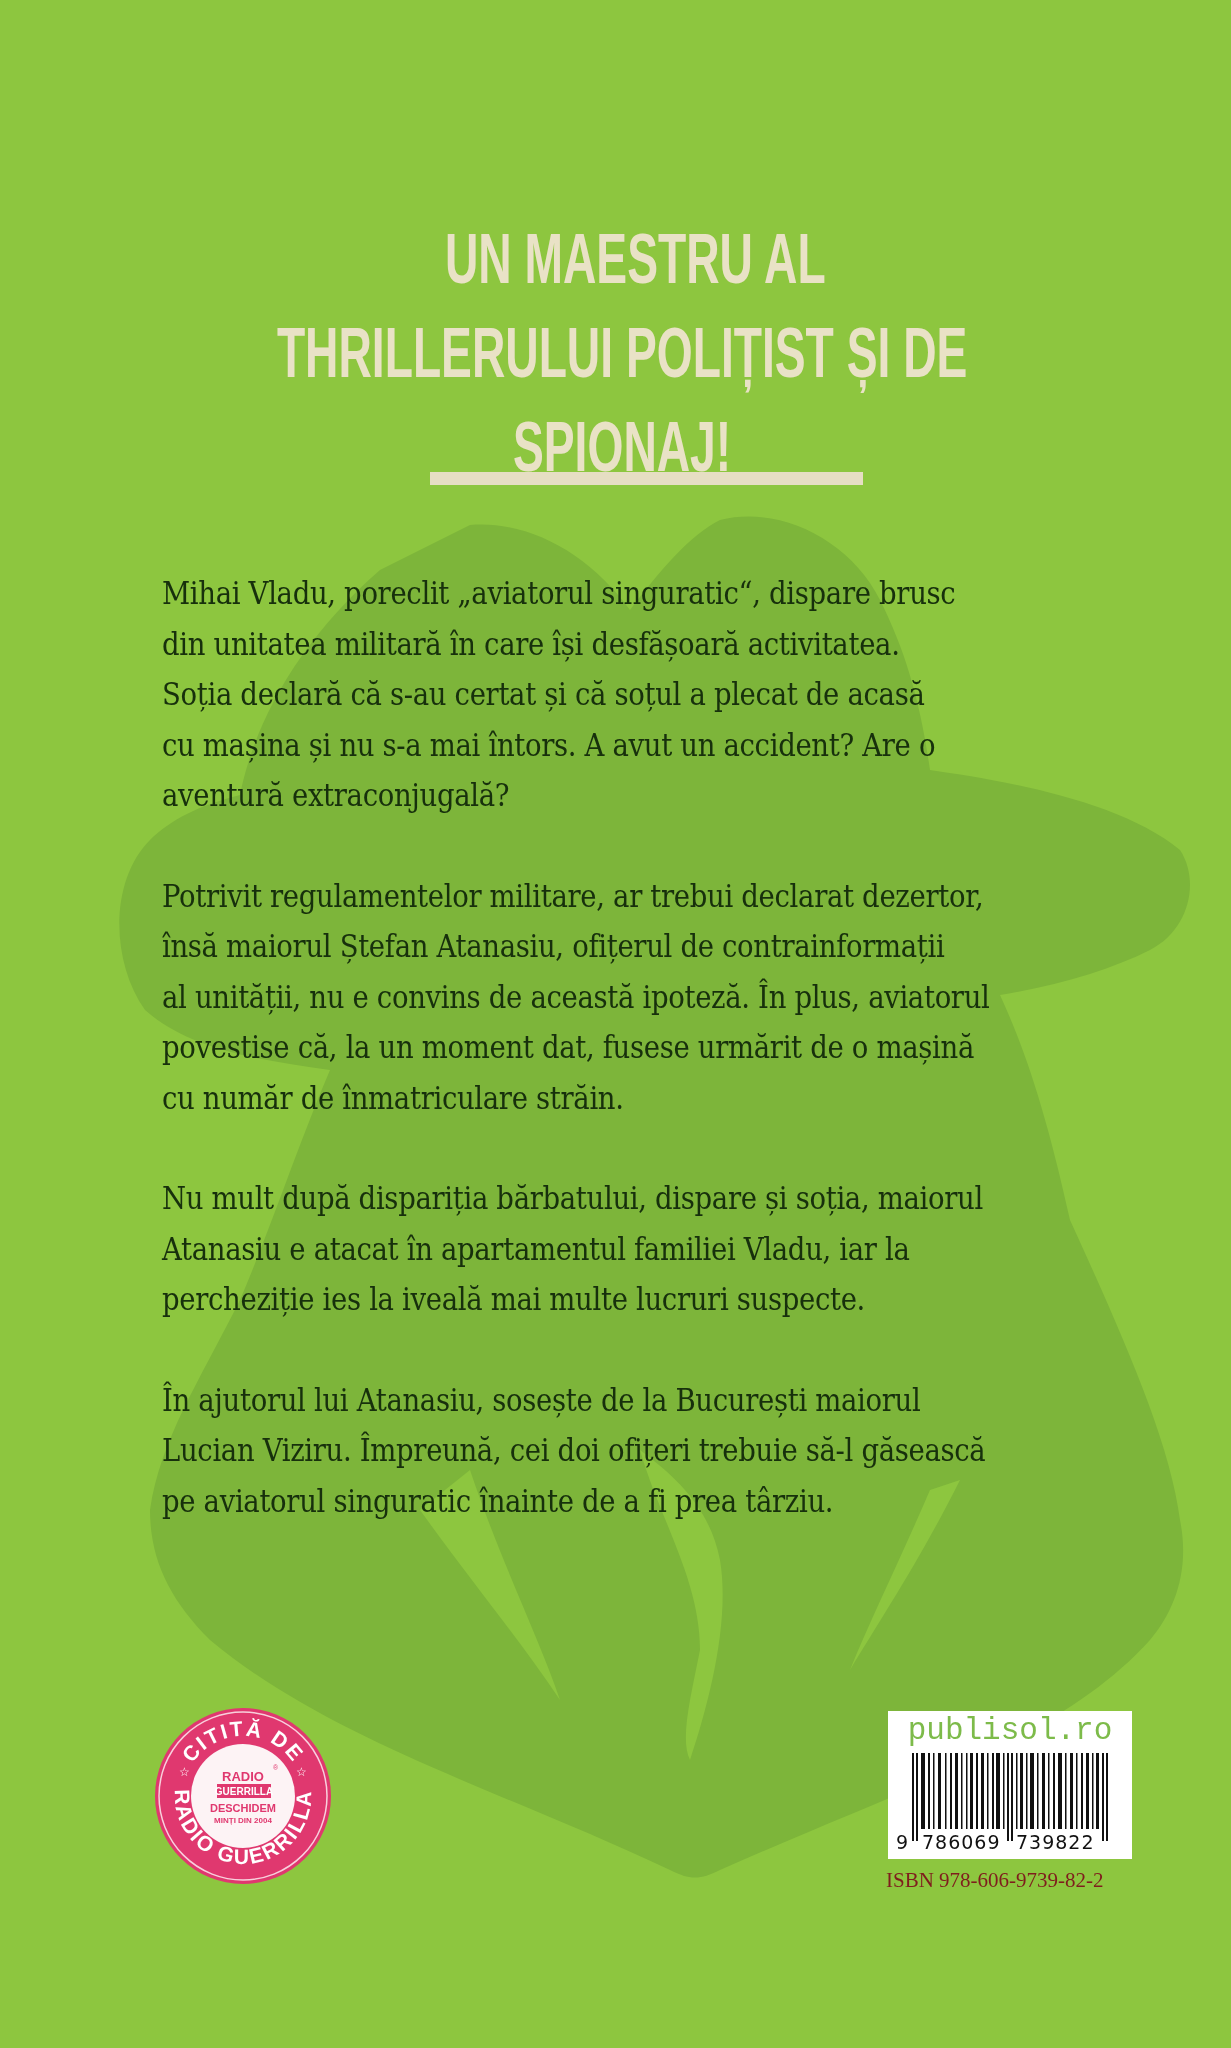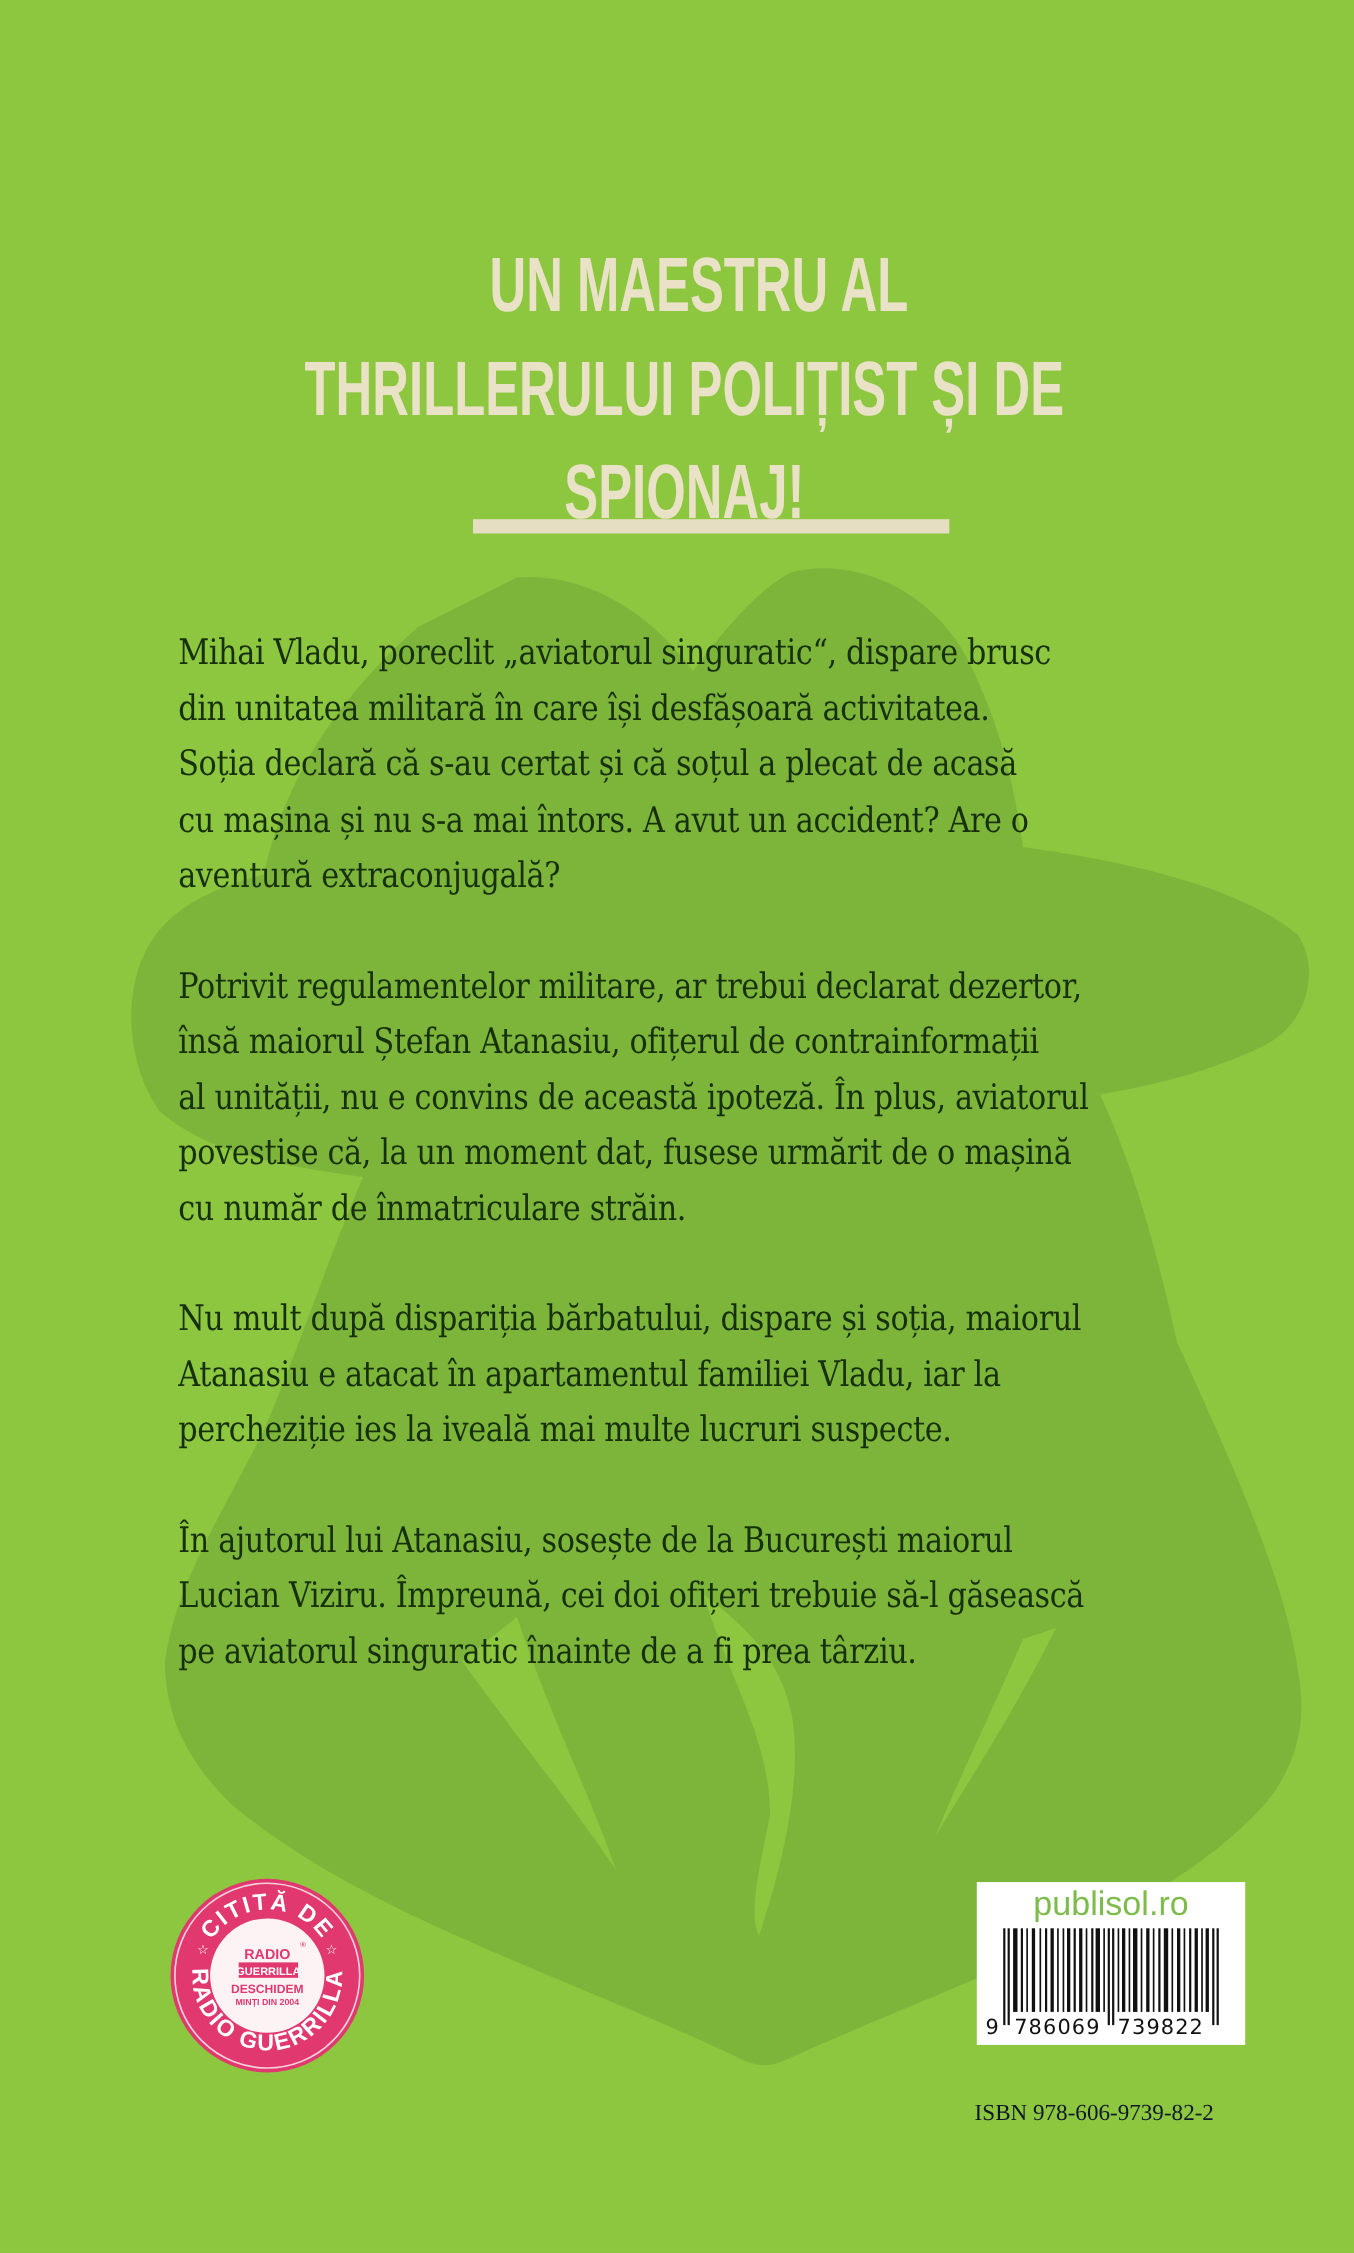--- a/index.html
+++ b/index.html
@@ -59,34 +59,33 @@
       position: absolute;
       left: 888px; top: 1711px;
       width: 244px; height: 148px;
       background: #FFFFFF;
     }
     .barcode-site {
       position: absolute;
       left: 0; top: 0; width: 244px;
       text-align: center;
       color: #7DBB4A;
-      font-family: Liberation Sans, sans-serif;
+      font-family: Liberation Mono, monospace;
       font-size: 31px;
       line-height: 40px;
     }
     .barcode-svg { position: absolute; left: 0; top: 38px; }
     .isbn {
       position: absolute;
       left: 886px; top: 1866px;
       width: 250px;
-      color: #0f172a;
+      color: #7f1d1d;
       font-family: "Liberation Serif", serif;
       font-size: 21px;
       line-height: 28px;
-      margin-top: 40px;
     }
   </style>
 </head>
 <body>
 
 <svg class="silhouette" width="1231" height="2048" viewBox="0 0 1231 2048">
   <path fill="#7DB53A" d="
     M 145 1010
     C 110 960, 110 880, 150 840
     C 170 820, 200 805, 240 795

